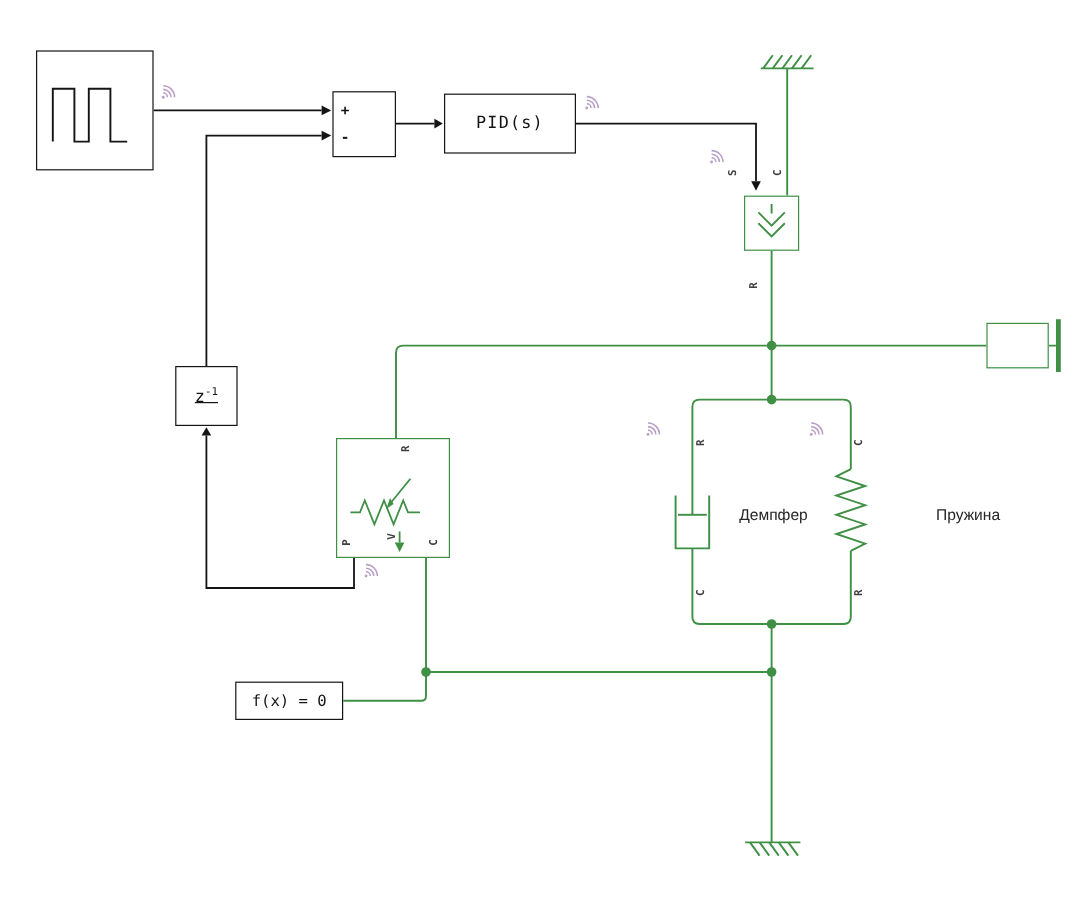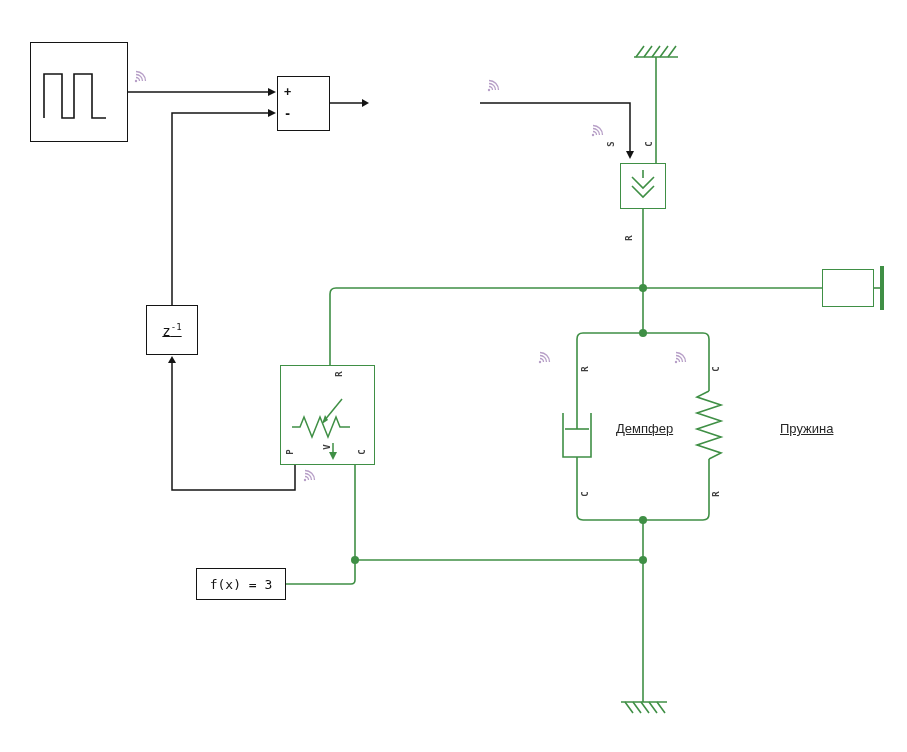--- a/index.html
+++ b/index.html
@@ -1,21 +1,21 @@
 <!DOCTYPE html>
 <html><head>
 <meta charset="utf-8">
 <style>
   html,body{margin:0;padding:0;background:#fff;}
   #canvas{position:relative;width:907px;height:752px;background:#fff;font-family:"Liberation Sans",sans-serif;overflow:hidden;}
   #wire-layer{position:absolute;left:0;top:0;}
   .block{position:absolute;background:#fff;border:1.6px solid #141414;display:flex;align-items:center;justify-content:center;box-sizing:border-box;}
   .gblock{border-color:#3f8f45;}
   .portlabel{position:absolute;width:12px;height:12px;line-height:12px;text-align:center;font:bold 9px "DejaVu Sans Mono",monospace;color:#3f3f3f;transform:rotate(-90deg);}
-  .caption{position:absolute;font:13px "Liberation Sans",sans-serif;color:#262626;white-space:nowrap;text-decoration:underline;}
+  .caption{position:absolute;font:13px "Liberation Sans",sans-serif;color:#262626;white-space:nowrap;}
   .badge{position:absolute;width:14px;height:14px;}
   .sign{position:absolute;font:bold 12px "DejaVu Sans Mono",monospace;color:#141414;line-height:10px;}
   .sw{stroke:#141414;stroke-width:1.5;fill:none;}
   .gw{stroke:#3f8f45;stroke-width:1.6;fill:none;}
   .arrk{fill:#141414;stroke:none;}
   .dot{fill:#3f8f45;stroke:none;}
   .pidlabel{font:14px "DejaVu Sans Mono",monospace;color:#141414;letter-spacing:1px;}
   .zlabel{font:14px "DejaVu Sans Mono",monospace;color:#141414;text-decoration:underline;}
   .zlabel sup{font-size:9px;}
   .fxlabel{font:13px "DejaVu Sans Mono",monospace;color:#141414;}
@@ -82,20 +82,23 @@
     <svg width="95" height="97" viewBox="0 0 95 97">
       <polyline points="12,74 12,30 30,30 30,74 42,74 42,30 60,30 60,74 74,74" fill="none" stroke="#141414" stroke-width="1.6"></polyline>
     </svg>
   </div>
 
   <div class="block" style="left:277px;top:76px;width:53px;height:55px;">
     <span class="sign" style="left:6px;top:10px;">+</span>
     <span class="sign" style="left:6px;top:32px;">-</span>
   </div>
 
+  <div class="block" style="left:370px;top:78px;width:110px;height:50px;">
+    <span class="pidlabel">PID(s)</span>
+  </div>
 
   <div class="block" style="left:146px;top:305px;width:52px;height:50px;">
     <span class="zlabel"><span>z</span><sup>-1</sup></span>
   </div>
 
   <div class="block gblock" style="left:620px;top:163px;width:46px;height:46px;">
     <svg width="42" height="42" viewBox="0 0 42 42">
       <path d="M21,5 V13 M10,12 L21,23 L32,12 M10,21 L21,32 L32,21" fill="none" stroke="#3f8f45" stroke-width="1.6"></path>
     </svg>
   </div>
@@ -106,21 +109,21 @@
       <path d="M60,32 L42,54" stroke="#3f8f45" stroke-width="1.5" fill="none"></path>
       <polygon points="40,57 46,53 43,48" fill="#3f8f45"></polygon>
       <path d="M51,76 V85" stroke="#3f8f45" stroke-width="1.5" fill="none"></path>
       <polygon points="47,85 55,85 51,93" fill="#3f8f45"></polygon>
     </svg>
   </div>
 
   <div class="block gblock" style="left:822px;top:269px;width:52px;height:38px;"></div>
 
   <div class="block" style="left:196px;top:568px;width:90px;height:32px;">
-    <span class="fxlabel">f(x) = 3</span>
+    <span class="fxlabel">f(x) = 0</span>
   </div>
 
   <div class="portlabel" style="left:606px;top:138px;">S</div>
   <div class="portlabel" style="left:644px;top:138px;">C</div>
   <div class="portlabel" style="left:624px;top:232px;">R</div>
   <div class="portlabel" style="left:334px;top:368px;">R</div>
   <div class="portlabel" style="left:285px;top:446px;">P</div>
   <div class="portlabel" style="left:322px;top:441px;">V</div>
   <div class="portlabel" style="left:357px;top:446px;">C</div>
   <div class="portlabel" style="left:580px;top:363px;">R</div>

